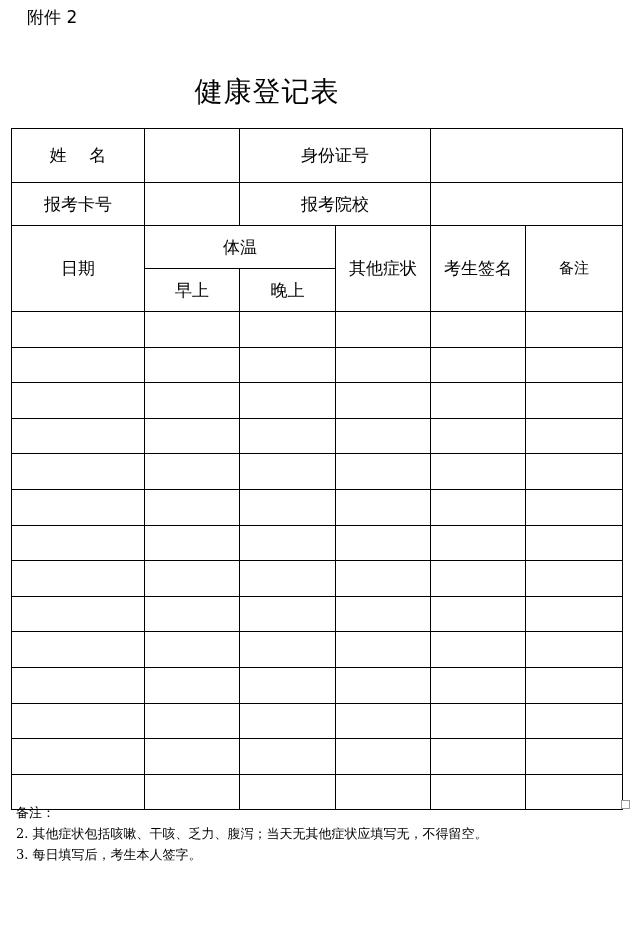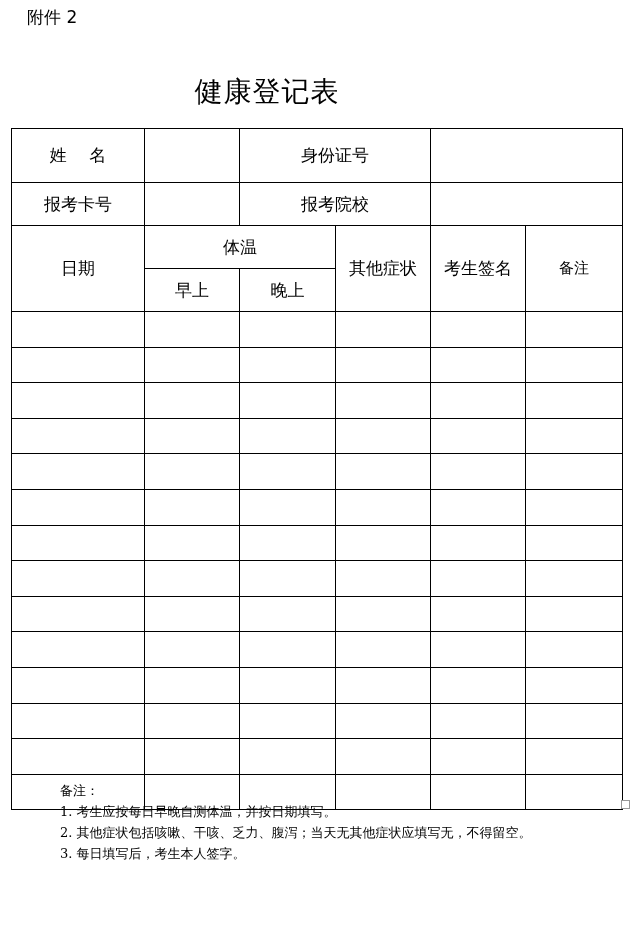--- a/index.html
+++ b/index.html
@@ -6,22 +6,22 @@
   body { width:630px; height:933px; position:relative; overflow:hidden;
          font-family:"DejaVu Sans", sans-serif; color:#000; }
   .attach { position:absolute; left:27px; top:6px; font-size:17px; }
   .title { position:absolute; left:0; width:534px; top:73px; text-align:center;
            font-family:"DejaVu Serif", serif; font-size:28px; letter-spacing:1px; }
   table.form { position:absolute; left:11px; top:128px; border-collapse:collapse;
                table-layout:fixed; width:611px; }
   table.form td { border:1.5px solid #000; padding:0; text-align:center; vertical-align:middle;
                   font-size:17px; overflow:hidden; }
   .serif { font-family:"DejaVu Serif", serif; }
-  .notes { position:absolute; left:16px; top:780px; font-family:"DejaVu Serif", serif;
-           font-size:13px; line-height:21px;margin-left:44px; }
+  .notes { position:absolute; left:16px; top:802px; font-family:"DejaVu Serif", serif;
+           font-size:13px; line-height:21px; }
   .notes div { white-space:nowrap; }
   .handle { position:absolute; left:621px; top:800px; width:7px; height:7px;
             border:1px solid #999; background:#fff; }
 </style>
 </head>
 <body>
 
 <div class="attach">附件 2</div>
 <div class="title">健康登记表</div>
 
@@ -172,16 +172,15 @@
         <td></td>
         <td></td>
       </tr>
     </tbody>
 </table>
 
 <div class="handle"></div>
 
 <div class="notes">
   <div>备注：</div>
-  <div>1. 考生应按每日早晚自测体温，并按日期填写。</div>
   <div>2. 其他症状包括咳嗽、干咳、乏力、腹泻；当天无其他症状应填写无，不得留空。</div>
   <div>3. 每日填写后，考生本人签字。</div>
 </div>
 
 </body></html>

